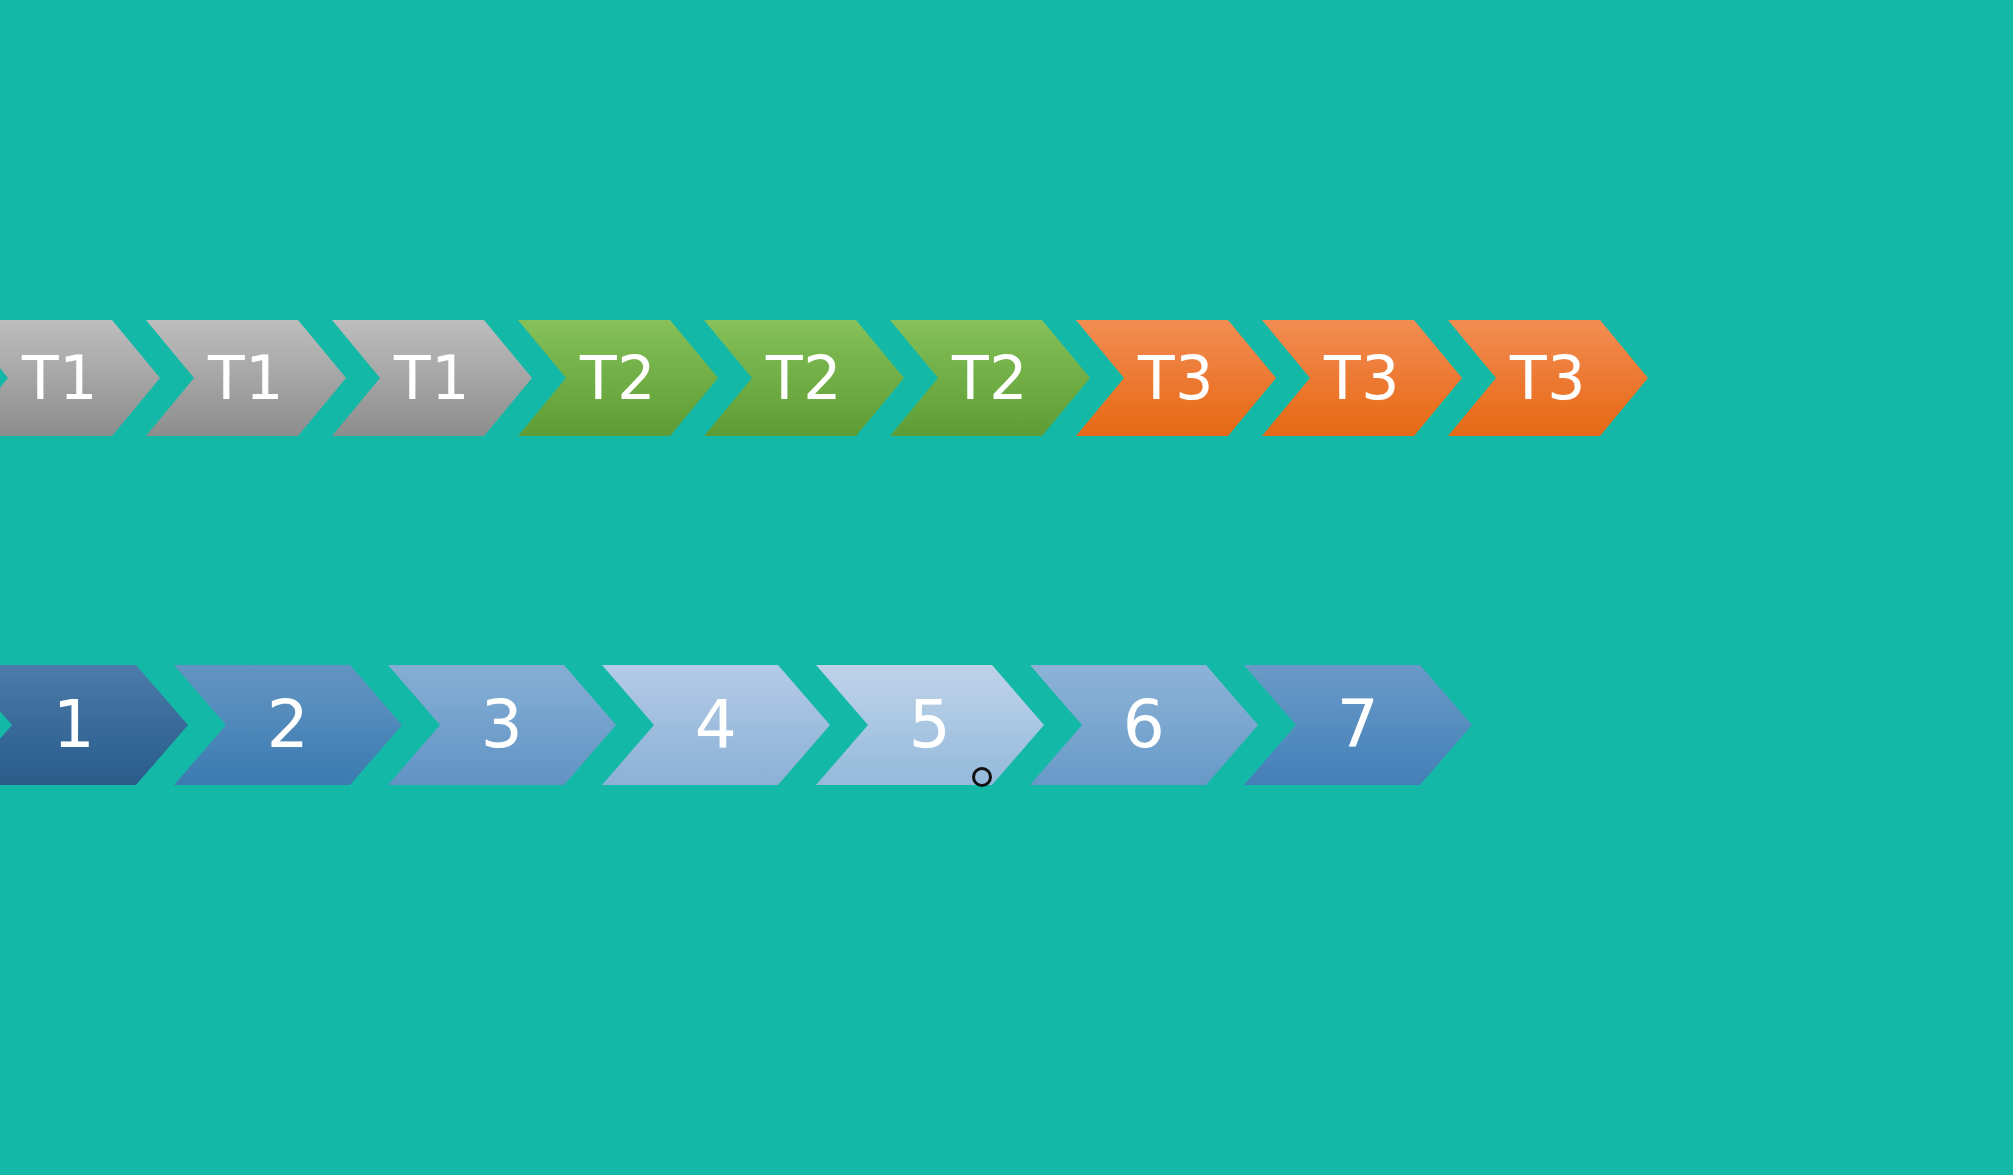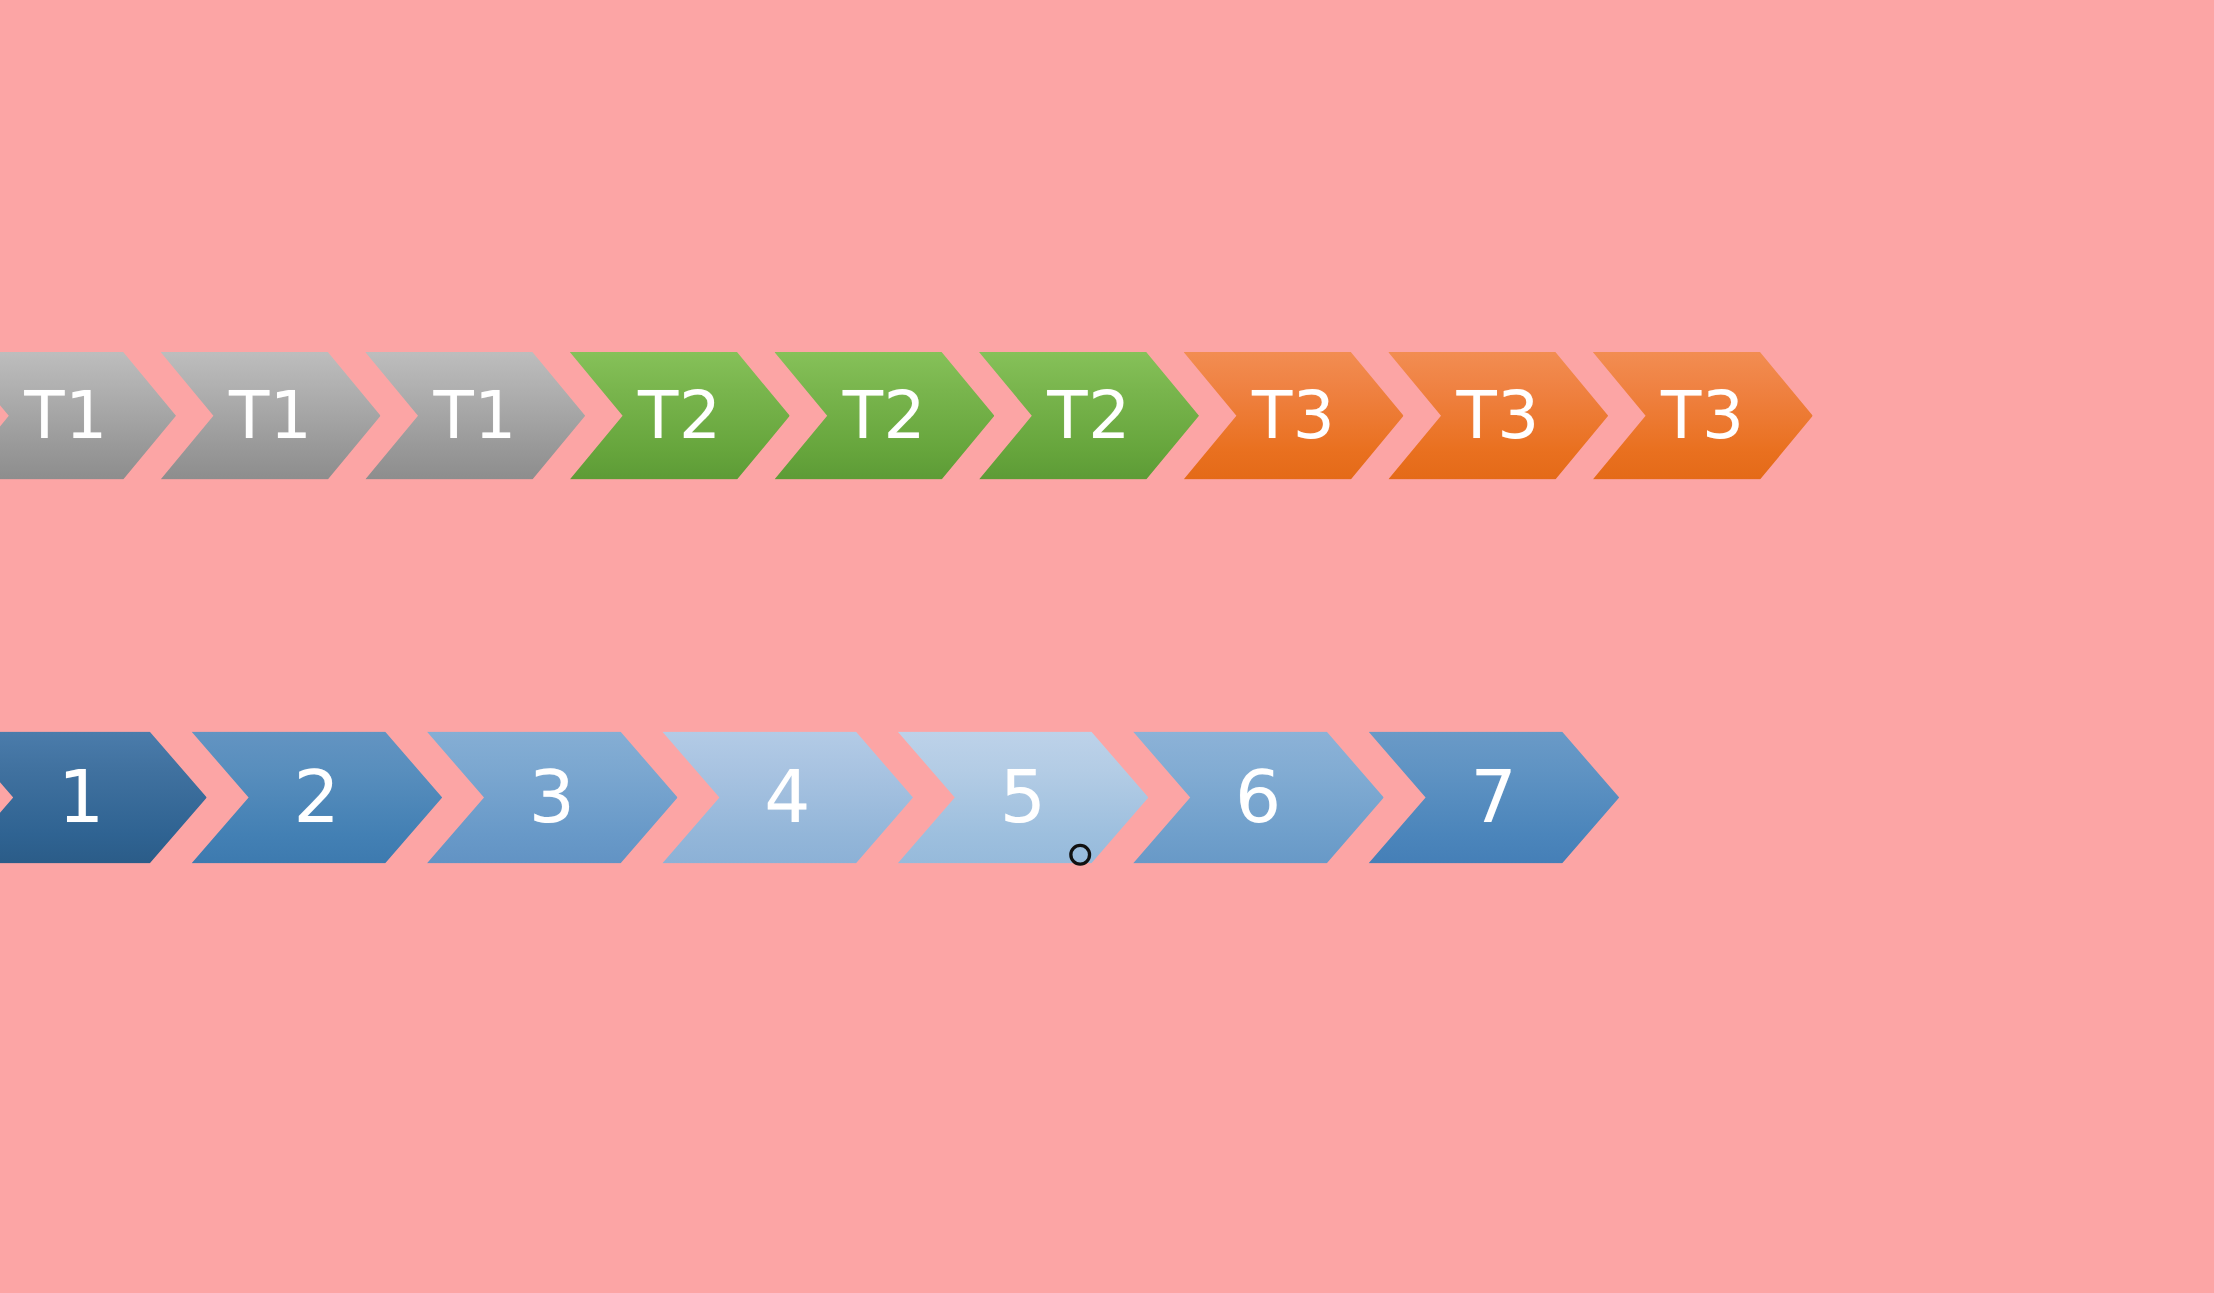--- a/index.html
+++ b/index.html
@@ -1,20 +1,20 @@
 <!DOCTYPE html>
 <html><head>
 <meta charset="utf-8">
 <style>
   html,body{margin:0;padding:0;background:#000;}
   body{
     width:2013px;height:1175px;position:relative;overflow:hidden;
     font-family:"DejaVu Sans","Liberation Sans",sans-serif;
   }
-  #stage{position:absolute;inset:0;background:#fca5a5;padding-left:32px;}
+  #stage{position:absolute;inset:0;background:#14b8a6;padding-left:32px;}
 
   
   .chev-row{position:absolute;left:0;display:flex;align-items:flex-start;}
 
   .chev{
     position:relative;
     display:flex;align-items:center;justify-content:center;
     box-sizing:border-box;
     color:#ffffff;
     -webkit-clip-path:polygon(0 0, calc(100% - var(--tip)) 0, 100% 50%, calc(100% - var(--tip)) 100%, 0 100%, var(--tip) 50%);

